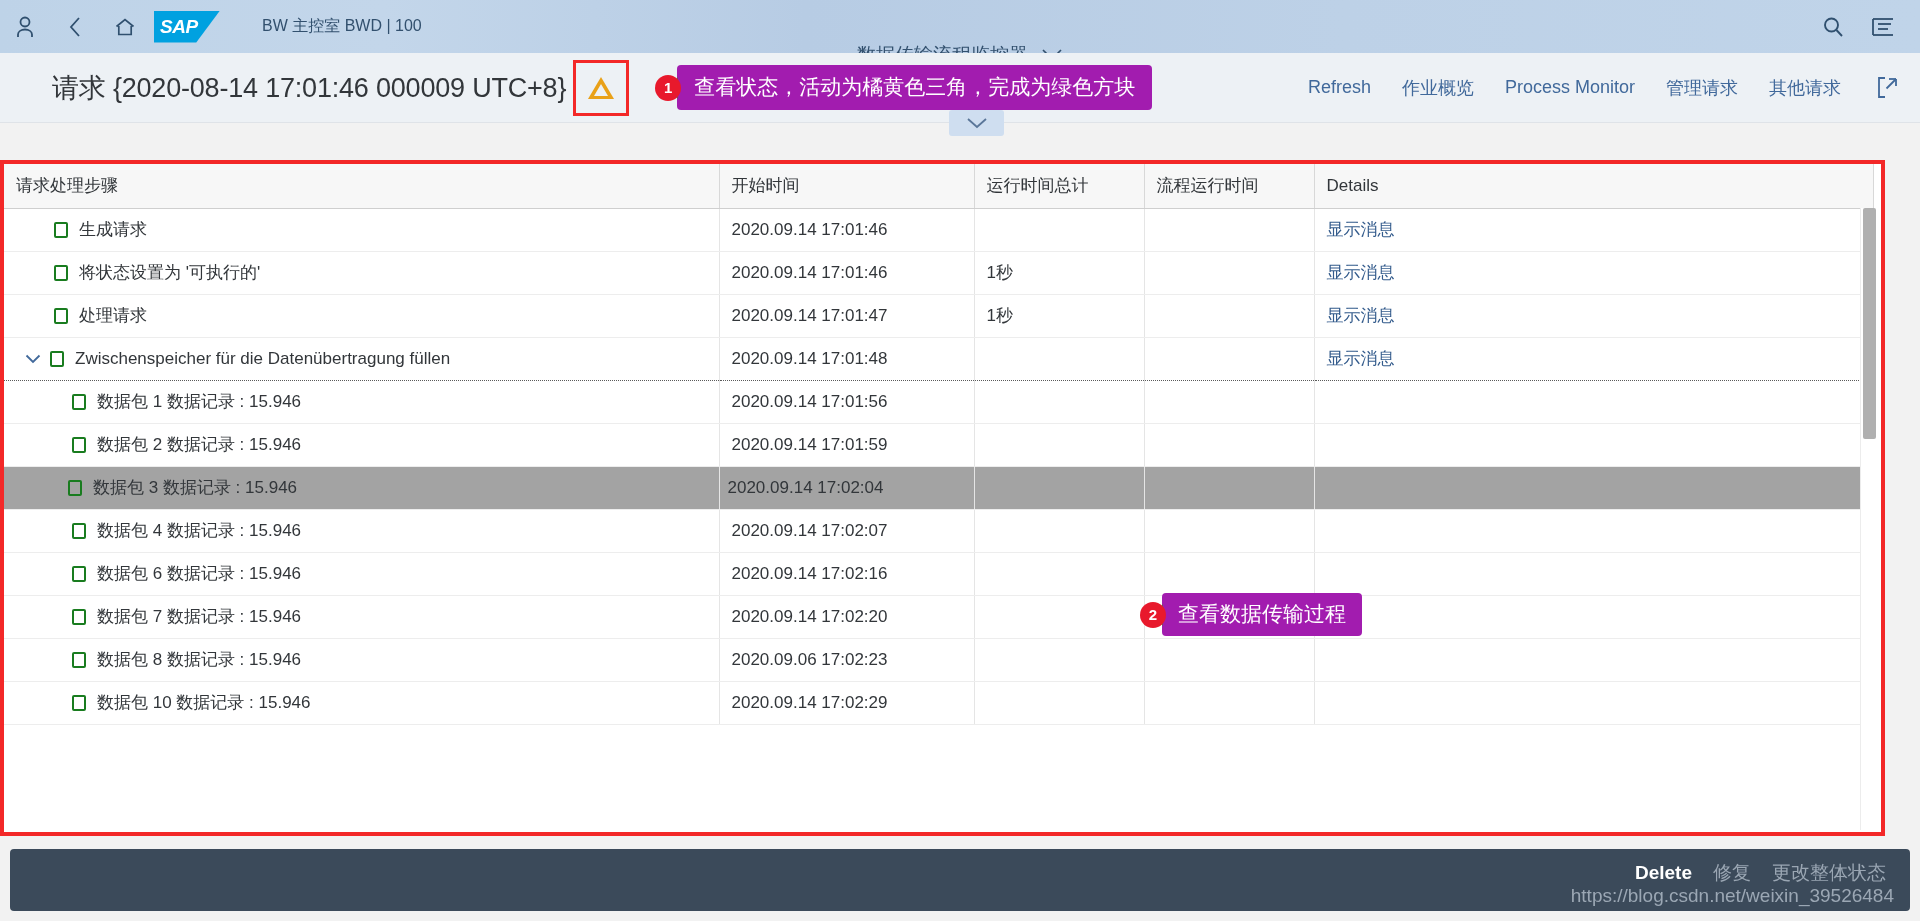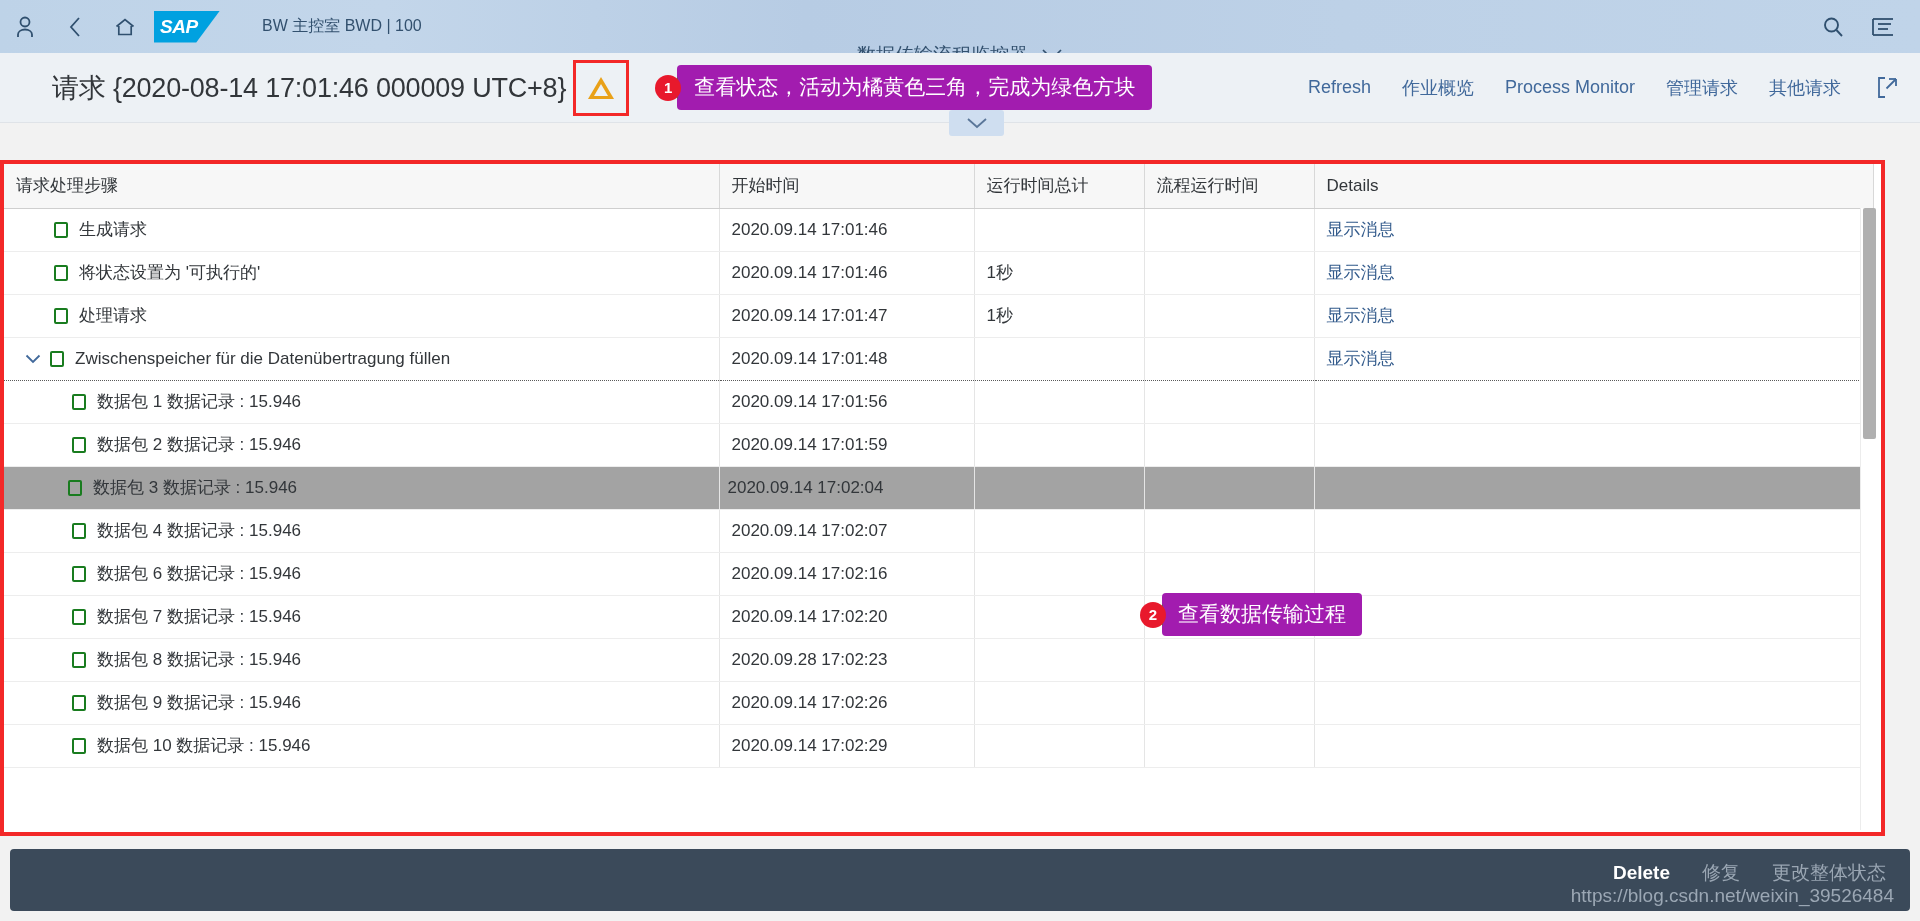--- a/index.html
+++ b/index.html
@@ -228,21 +228,21 @@
 
   
   .footer {
     position: absolute; left: 10px; top: 849px;
     width: 1900px; height: 62px;
     background: #3b4a5a;
     border-radius: 4px;
   }
   .footer-actions {
     position: absolute; right: 24px; top: 11px;
-    display: flex; align-items: baseline; gap: 32px;
+    display: flex; align-items: baseline; gap: 21px;
   }
   .fa-primary { color: #fff; font-size: 19px; font-weight: bold; }
   .fa-sec { color: #9aa6b3; font-size: 19px; }
   .watermark {
     position: absolute; right: 16px; top: 36px;
     color: #9ba7b4; font-size: 19px;
     white-space: nowrap;
   }
 </style>
 </head>
@@ -475,33 +475,21 @@
           <td></td>
           <td></td>
         </tr>
         <tr>
           <td>
             <div class="step-cell indent-2">
               <span class="green-sq"></span>
               <span class="step-label">数据包 8 数据记录 : 15.946</span>
             </div>
           </td>
-          <td><span>2020.09.28 17:02:23</span></td>
-          <td></td>
-          <td></td>
-          <td></td>
-        </tr>
-        <tr>
-          <td>
-            <div class="step-cell indent-2">
-              <span class="green-sq"></span>
-              <span class="step-label">数据包 9 数据记录 : 15.946</span>
-            </div>
-          </td>
-          <td><span>2020.09.14 17:02:26</span></td>
+          <td><span>2020.09.06 17:02:23</span></td>
           <td></td>
           <td></td>
           <td></td>
         </tr>
         <tr>
           <td>
             <div class="step-cell indent-2">
               <span class="green-sq"></span>
               <span class="step-label">数据包 10 数据记录 : 15.946</span>
             </div>

